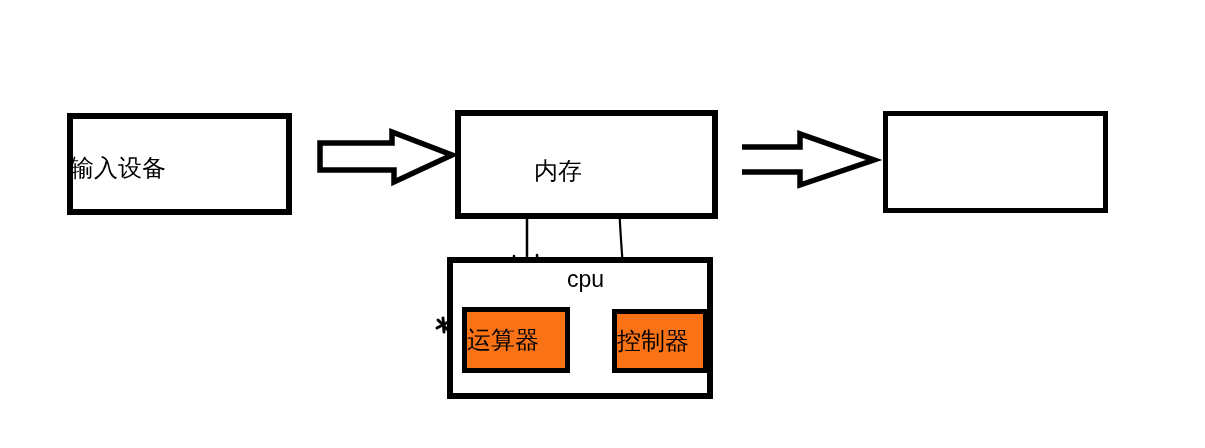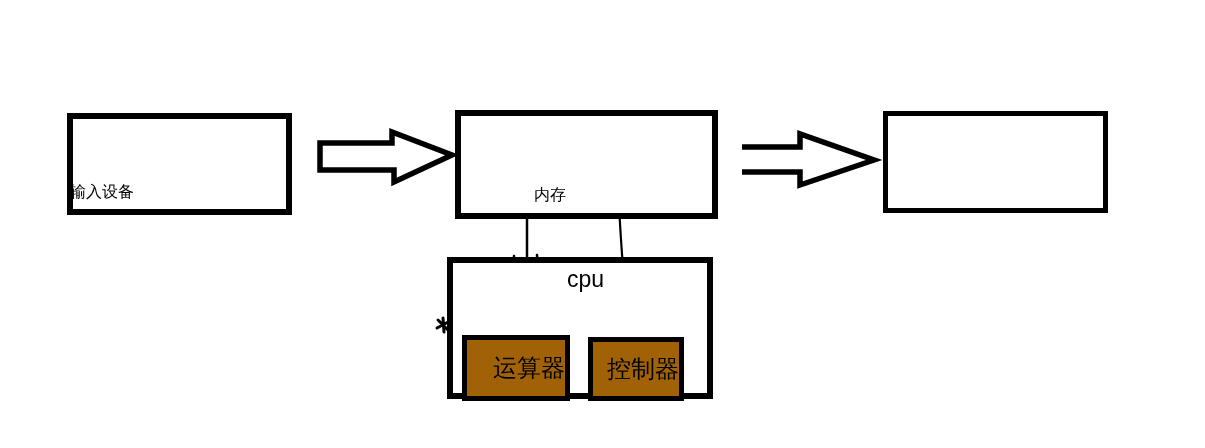--- a/index.html
+++ b/index.html
@@ -26,40 +26,38 @@
     box-sizing: border-box;
     background: #ffffff;
   }
   .box-label {
     position: absolute;
     color: #000000;
     line-height: 1;
     white-space: nowrap;
   }
   .cjk {
-    font-size: 16px;
+    font-size: 24px;
     letter-spacing: 0px;
-    margin-top: 28px;
   }
   .input-box   { left: 67px;  top: 113px; width: 225px; height: 102px; border: 6px solid #000; }
   .memory-box  { left: 455px; top: 110px; width: 263px; height: 109px; border: 6px solid #000; }
   .output-box  { left: 883px; top: 111px; width: 225px; height: 102px; border: 5px solid #000; }
   .cpu-box     { left: 447px; top: 257px; width: 266px; height: 142px; border: 6px solid #000; }
   .inner-box {
     position: absolute;
     box-sizing: border-box;
     border: 5px solid #000;
-    background: #a16207;
+    background: #f97316;
     display: flex;
     align-items: center;
-    justify-content: flex-end;
-    margin-top: 28px;
+    justify-content: flex-start;
   }
   .alu-box  { left: 462px; top: 307px; width: 108px; height: 66px; }
-  .ctrl-box { left: 588px; top: 309px; width: 96px; height: 64px; }
+  .ctrl-box { left: 612px; top: 309px; width: 96px; height: 64px; }
   .inner-box .box-label {
     position: static;
     font-size: 24px;
   }
   .input-label  { left: 70px;  top: 156px; }
   .memory-label { left: 534px; top: 159px; }
   .output-label { left: 907px; top: 152px; }
   .cpu-label    { left: 567px; top: 268px; font-size: 23px; }
 </style>
 </head>

